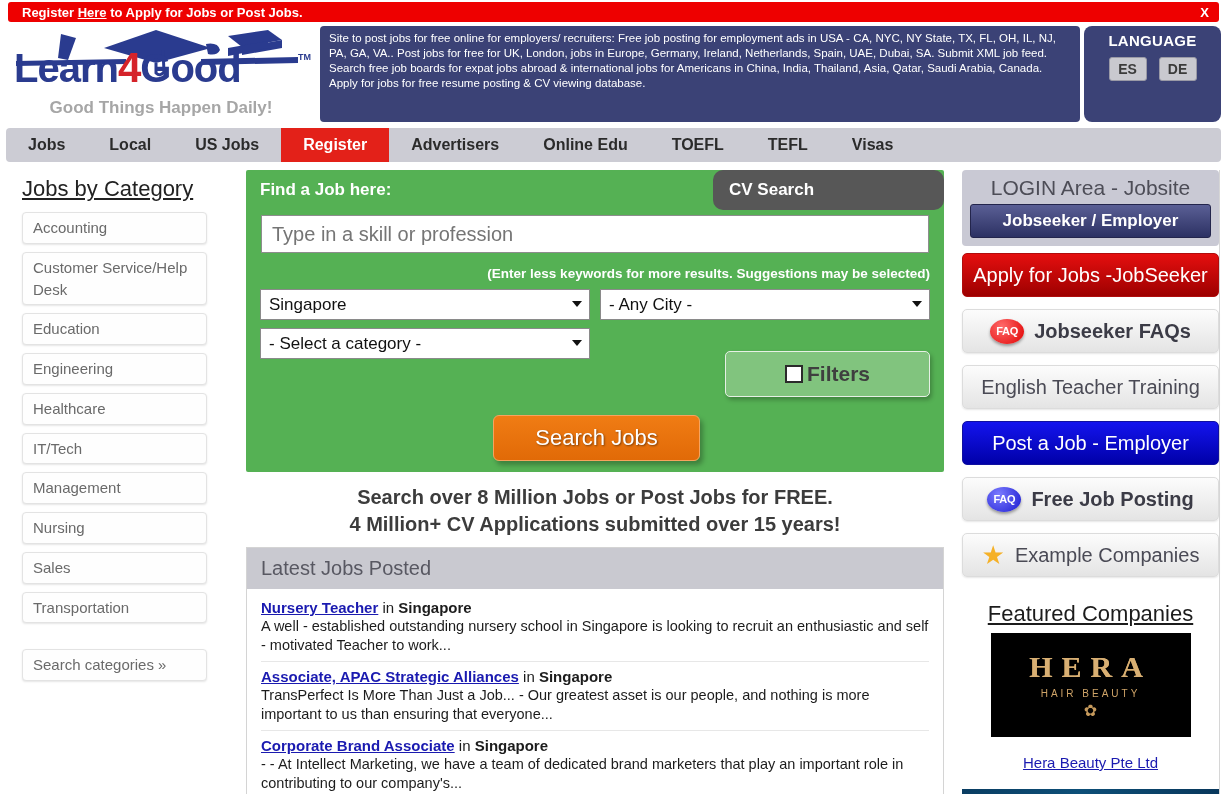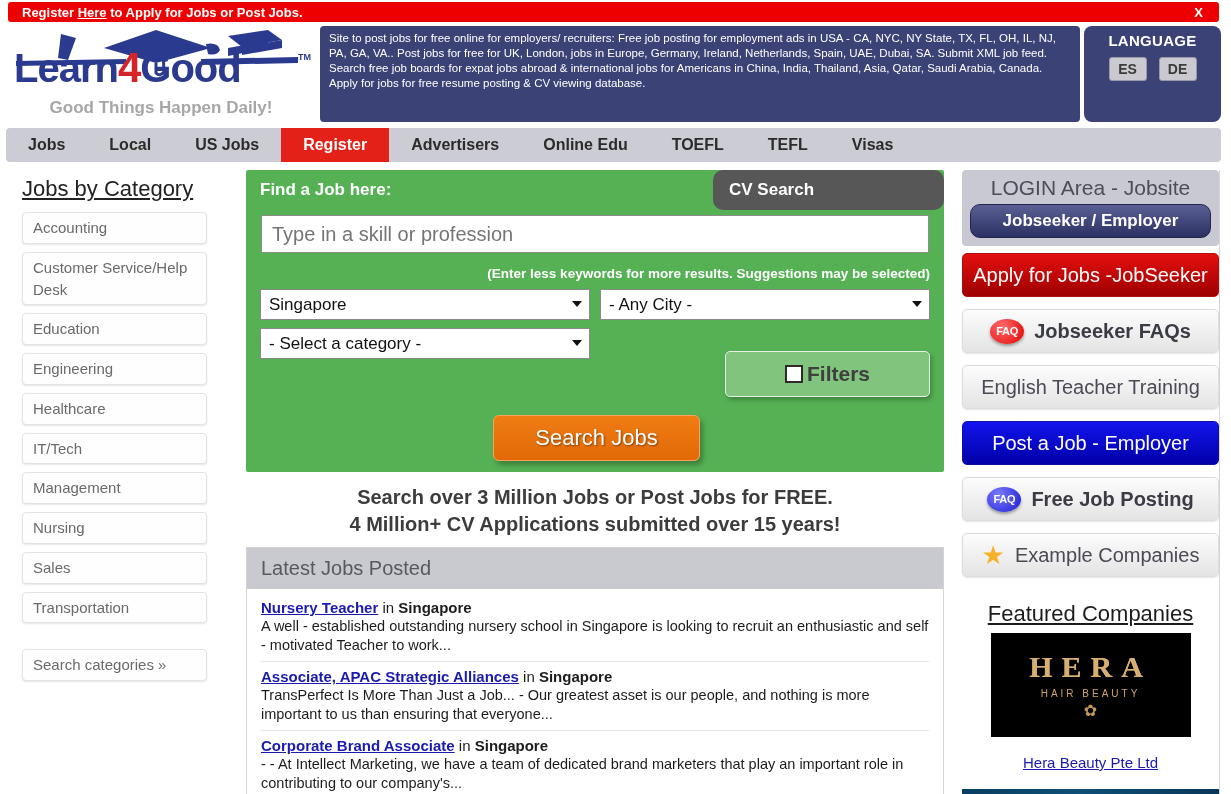--- a/index.html
+++ b/index.html
@@ -9,21 +9,21 @@
     font-family: "Liberation Sans", sans-serif;
     overflow: hidden;
   }
   .page { position: relative; width: 1231px; height: 794px; background: #fff; }
 
   
   .notice-bar {
     position: absolute; left: 8px; top: 2px; width: 1211px; height: 20px;
     background: #ee0000; border-radius: 3px;
     display: flex; align-items: center; justify-content: space-between;
-    padding: 0 16px 0 14px;
+    padding: 0 10px 0 14px;
   }
   .notice-text { color: #fff; font-size: 13px; font-weight: bold; white-space: nowrap; }
   .notice-text u { text-decoration: underline; }
   .notice-close { color: #fff; font-size: 13px; font-weight: bold; cursor: pointer; }
 
   
   .header { position: absolute; left: 0; top: 24px; width: 1231px; height: 100px; }
   .logo-zone {
     position: absolute; left: 6px; top: 2px; width: 310px; height: 96px;
     background: #fff;
@@ -152,21 +152,21 @@
 
   
   .right-col { position: absolute; left: 950px; top: 0; width: 281px; }
   .login-area {
     margin: 0 12px; background: #c9c9d4; border-radius: 4px; padding: 4px 8px 8px;
     text-align: center;
   }
   .login-title { font-size: 21px; color: #4d4d57; padding: 2px 0 4px; }
   .login-btn {
     background: linear-gradient(#5a5f95, #2c3163); border: 1px solid #23254c;
-    border-radius: 10px; color: #fff; font-size: 17px; font-weight: bold;
+    border-radius: 3px; color: #fff; font-size: 17px; font-weight: bold;
     padding: 6px 4px; cursor: pointer;
   }
   .side-btn {
     margin: 7px 12px 12px; height: 44px; border-radius: 5px;
     display: flex; align-items: center; justify-content: center; gap: 10px;
     font-size: 20px; cursor: pointer; position: relative;
   }
   .btn-red {
     background: linear-gradient(#e50f0f, #9d0000); color: #fff; border: 1px solid #b00d0d;
   }
@@ -326,21 +326,21 @@
 
         <div class="filters-btn">
           <span class="chk"></span>
           <span>Filters</span>
         </div>
 
         <div class="search-btn">Search Jobs</div>
       </div>
 
       <div class="promo">
-        <div>Search over 3 Million Jobs or Post Jobs for FREE.</div>
+        <div>Search over 8 Million Jobs or Post Jobs for FREE.</div>
         <div>4 Million+ CV Applications submitted over 15 years!</div>
       </div>
 
       <div class="latest-box">
         <div class="latest-head">Latest Jobs Posted</div>
         <div class="job-list">
 
           <div class="job-item">
             <div class="job-title-line">
               <a>Nursery Teacher</a>

